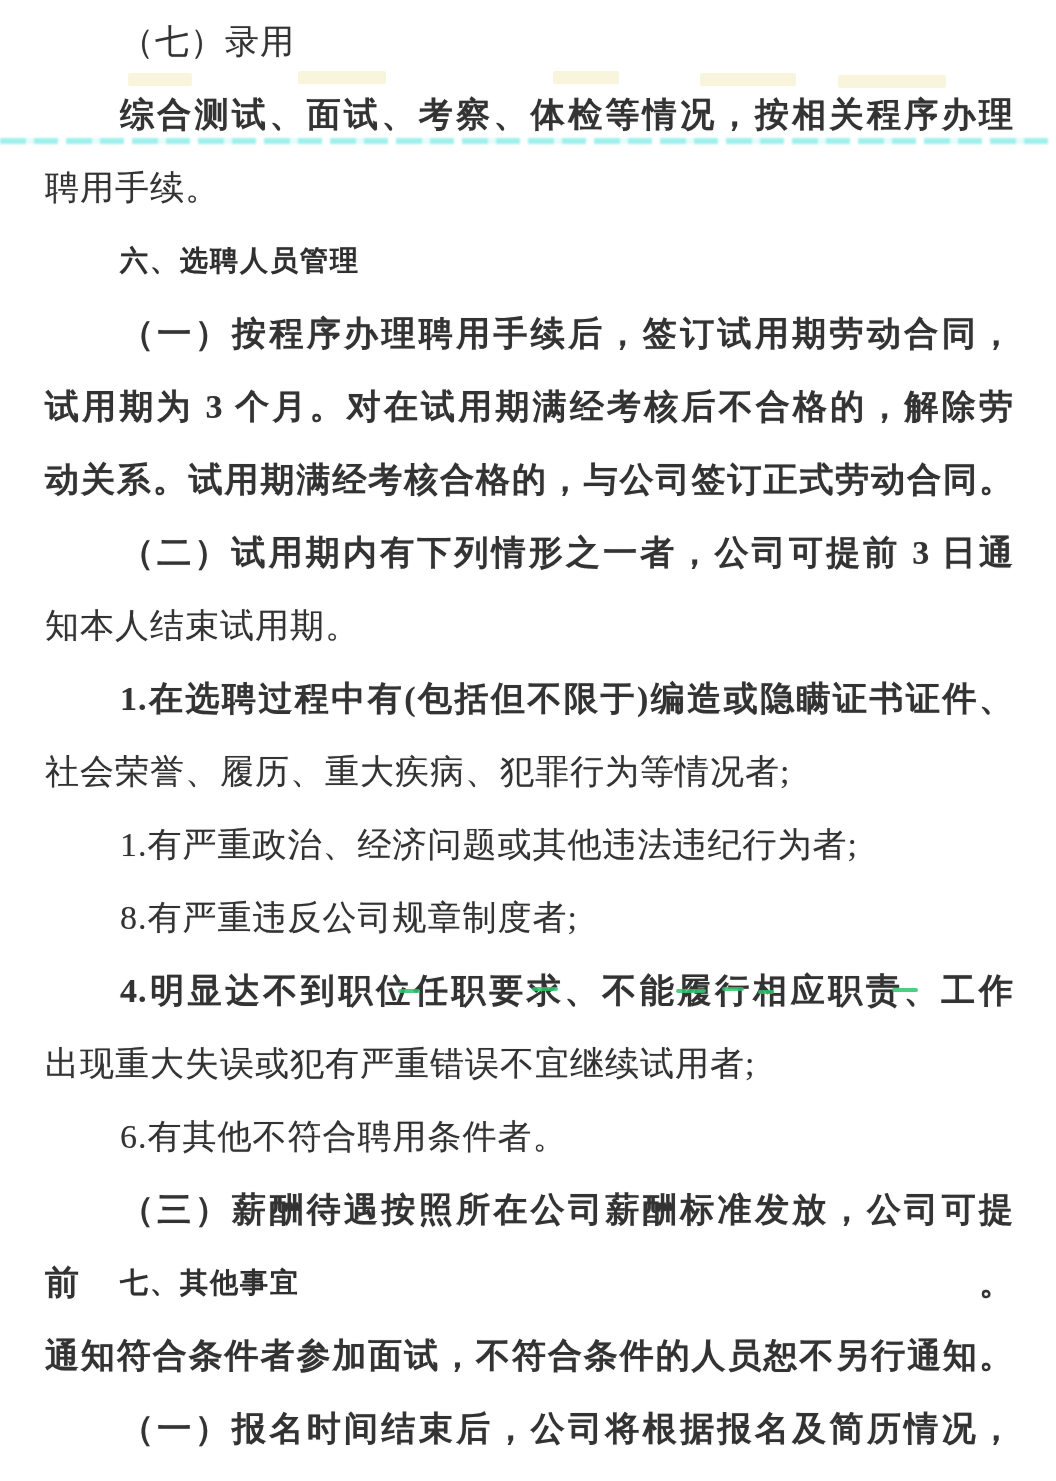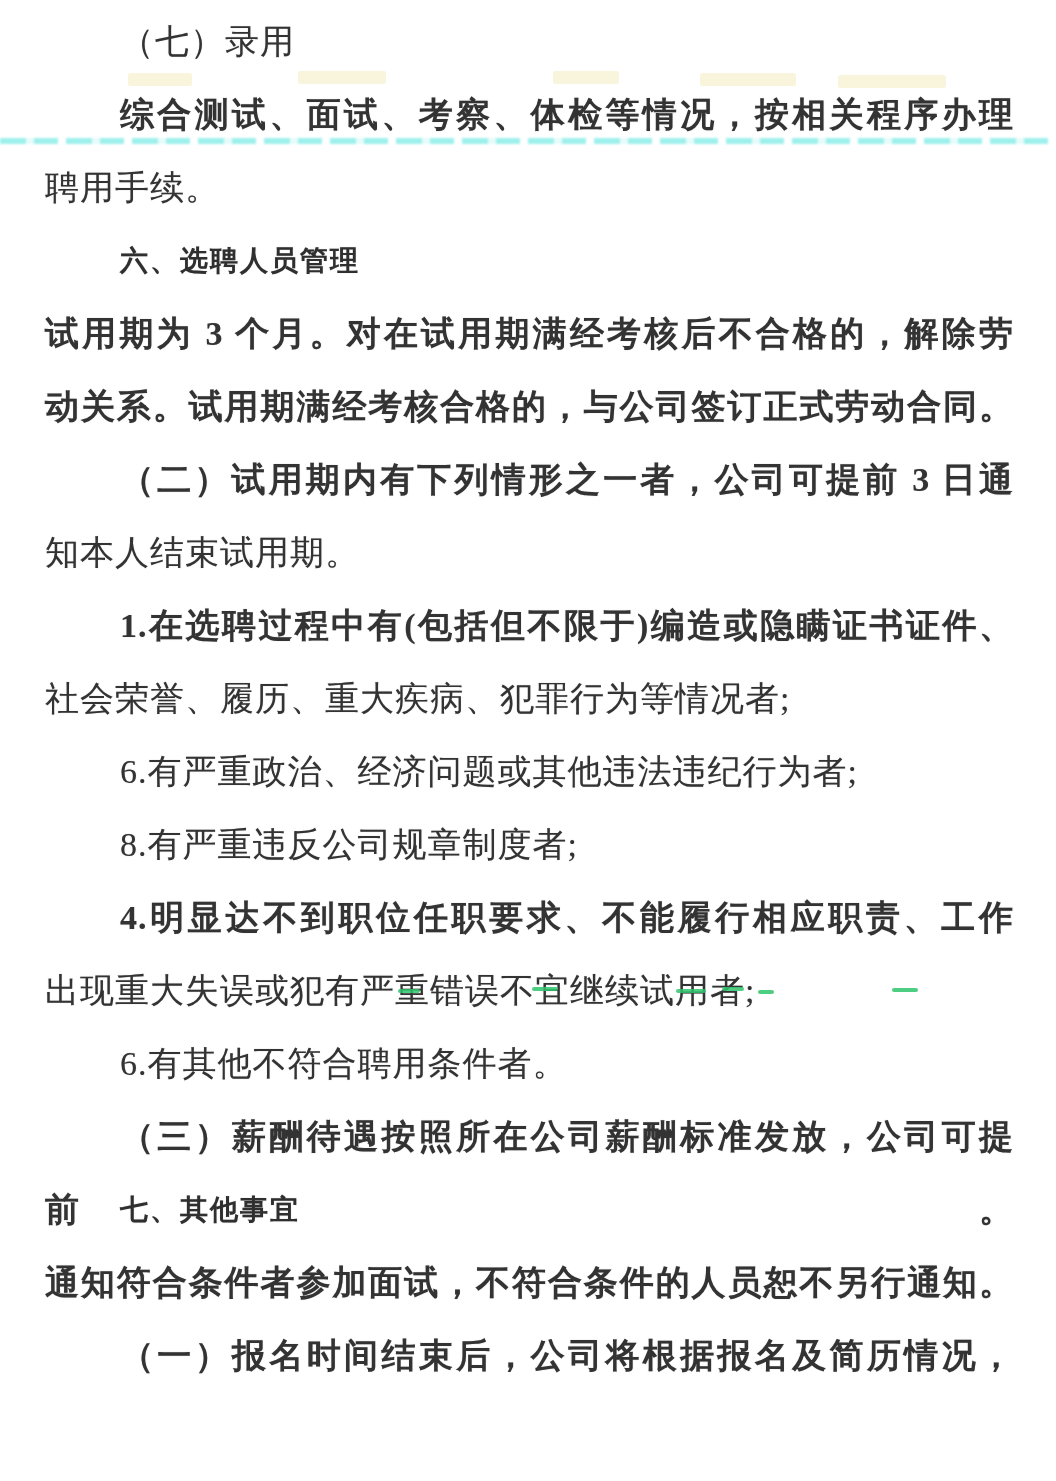--- a/index.html
+++ b/index.html
@@ -77,27 +77,28 @@
   <div class="gm" style="left:676px; top:989px; width:30px;"></div>
   <div class="gm" style="left:722px; top:987px; width:22px;"></div>
   <div class="gm" style="left:758px; top:990px; width:16px;"></div>
   <div class="gm" style="left:892px; top:988px; width:26px;"></div>
 
   <div class="content">
     <p class="ln ind">（七）录用</p>
     <p class="ln ind j">综合测试、面试、考察、体检等情况，按相关程序办理</p>
     <p class="ln">聘用手续。</p>
     <p class="ln ind h">六、选聘人员管理</p>
+    <p class="ln ind j">（一）按程序办理聘用手续后，签订试用期劳动合同，</p>
     <p class="ln j">试用期为 3 个月。对在试用期满经考核后不合格的，解除劳</p>
     <p class="ln j">动关系。试用期满经考核合格的，与公司签订正式劳动合同。</p>
     <p class="ln ind j">（二）试用期内有下列情形之一者，公司可提前 3 日通</p>
     <p class="ln">知本人结束试用期。</p>
     <p class="ln ind j">1.在选聘过程中有(包括但不限于)编造或隐瞒证书证件、</p>
     <p class="ln">社会荣誉、履历、重大疾病、犯罪行为等情况者;</p>
-    <p class="ln ind">6.有严重政治、经济问题或其他违法违纪行为者;</p>
+    <p class="ln ind">1.有严重政治、经济问题或其他违法违纪行为者;</p>
     <p class="ln ind">8.有严重违反公司规章制度者;</p>
     <p class="ln ind j">4.明显达不到职位任职要求、不能履行相应职责、工作</p>
     <p class="ln">出现重大失误或犯有严重错误不宜继续试用者;</p>
     <p class="ln ind">6.有其他不符合聘用条件者。</p>
     <p class="ln ind j">（三）薪酬待遇按照所在公司薪酬标准发放，公司可提前。</p>
     <p class="ln ind h">七、其他事宜</p>
     <p class="ln j">通知符合条件者参加面试，不符合条件的人员恕不另行通知。</p>
     <p class="ln ind j">（一）报名时间结束后，公司将根据报名及简历情况，</p>
   </div>
 </div>

